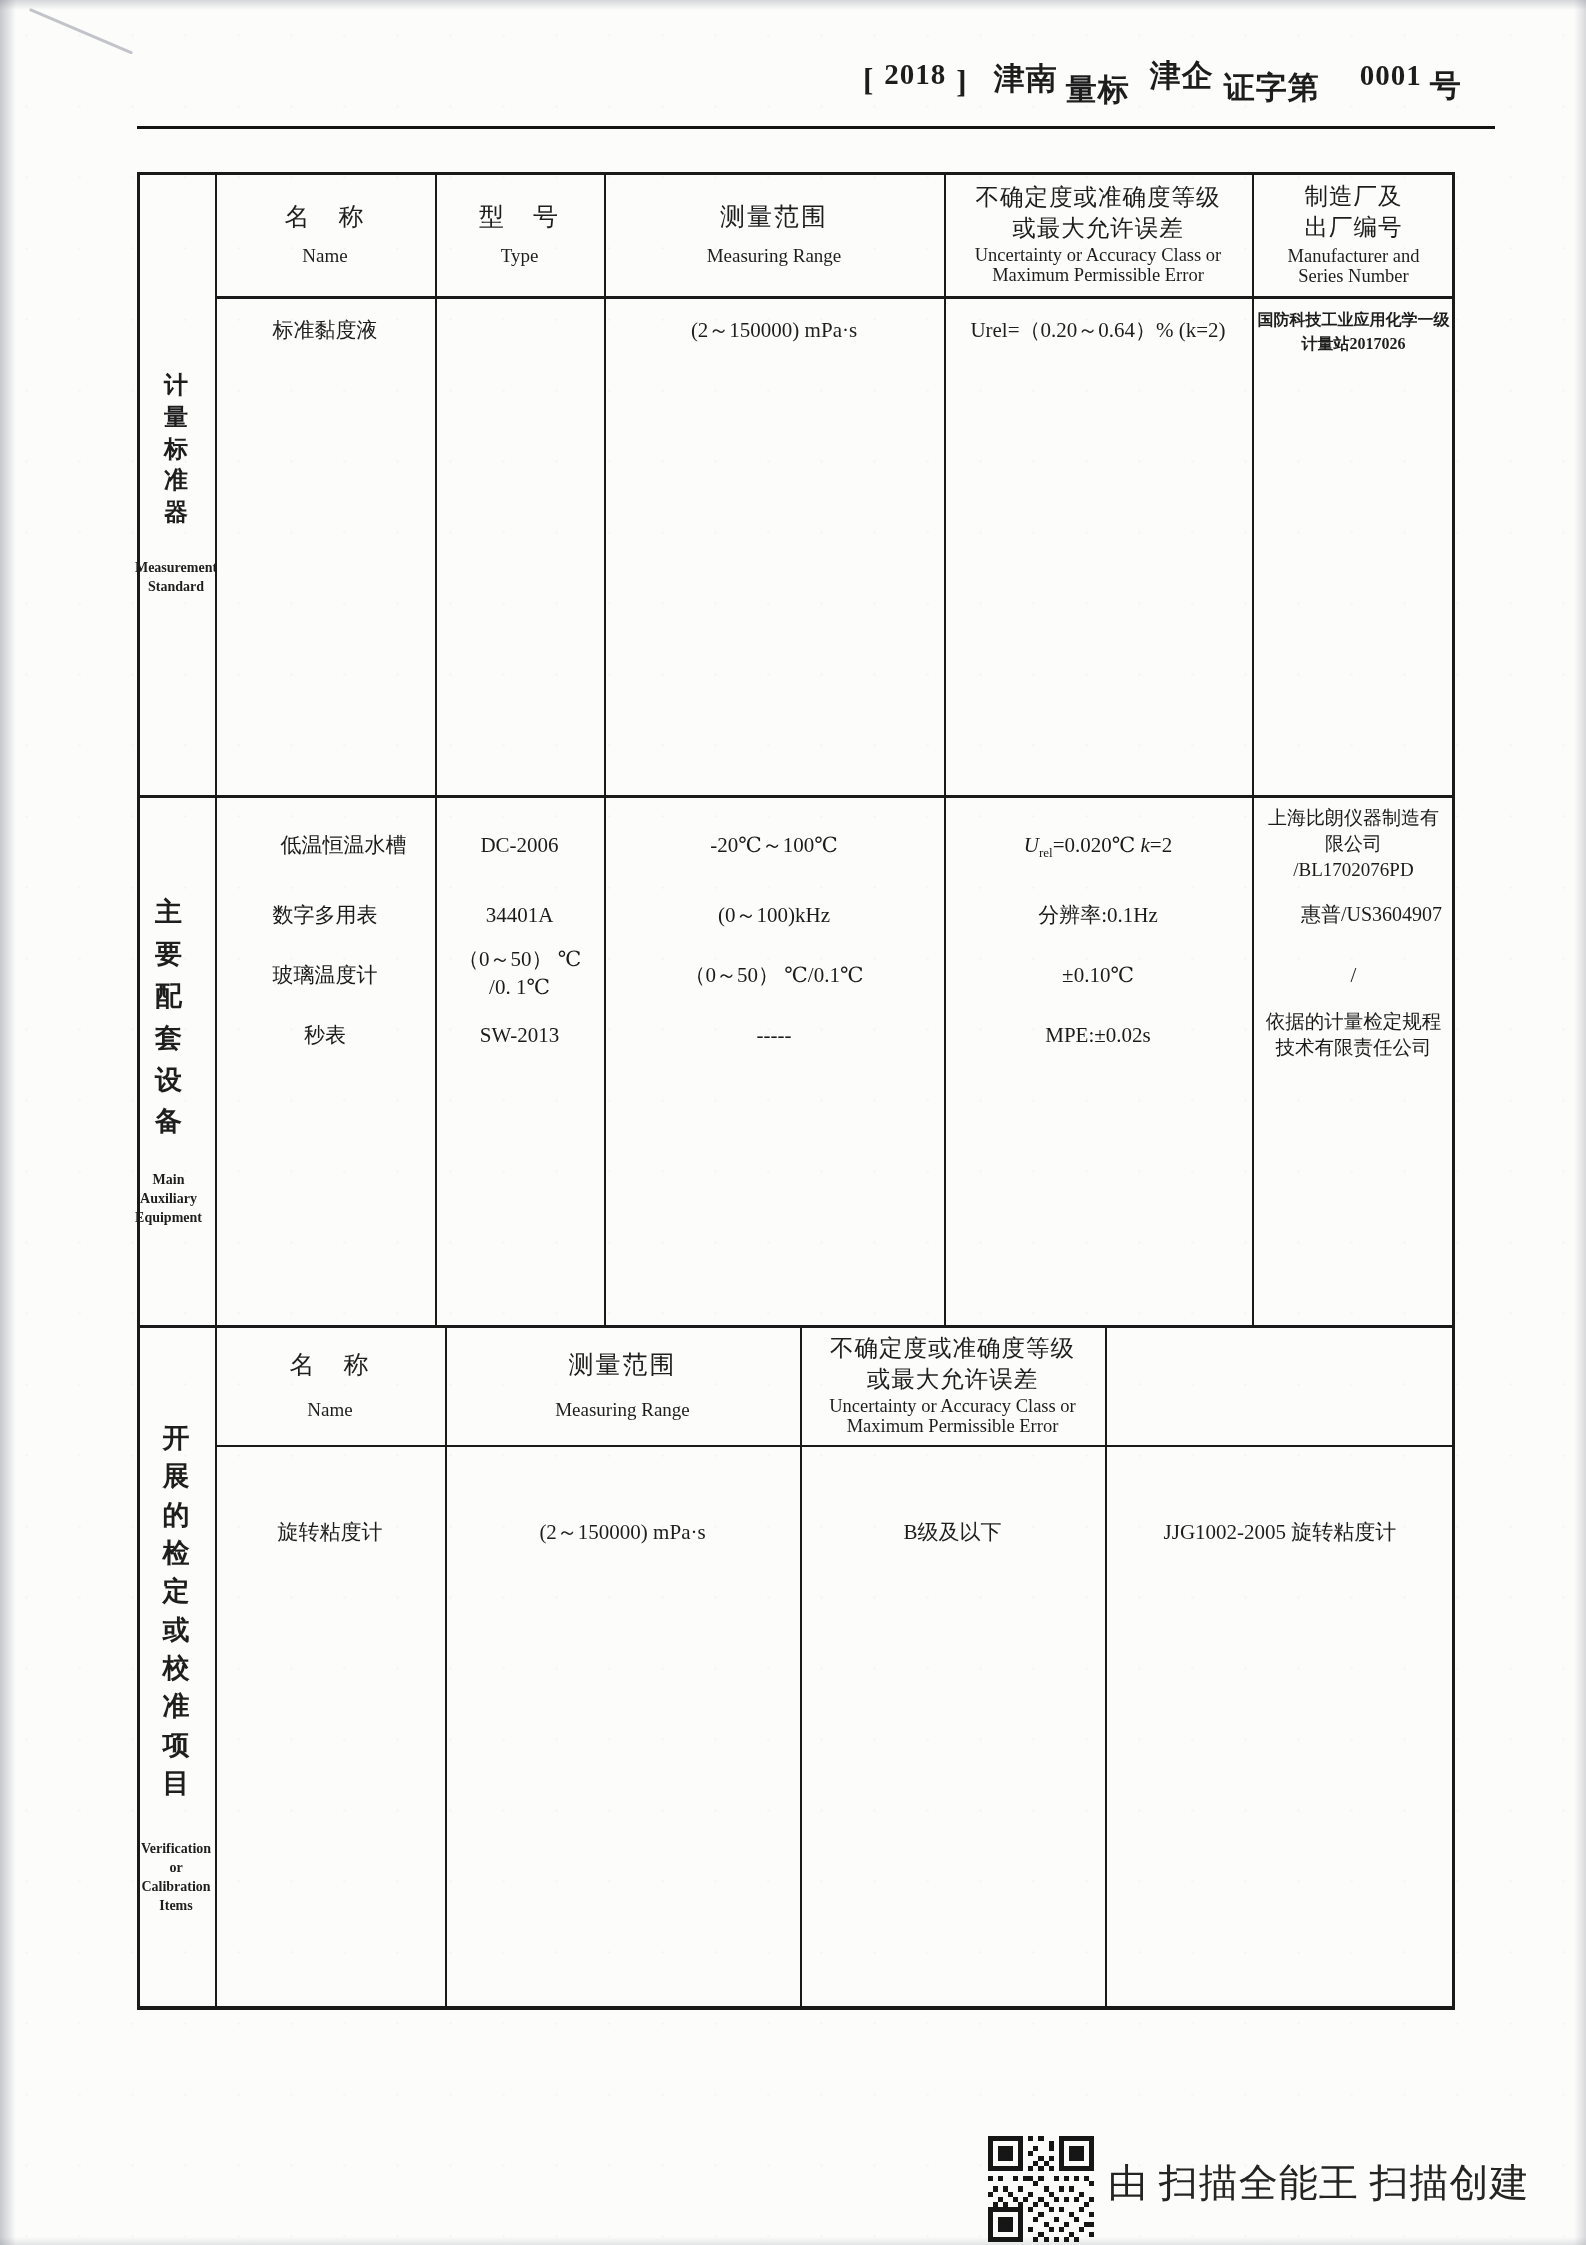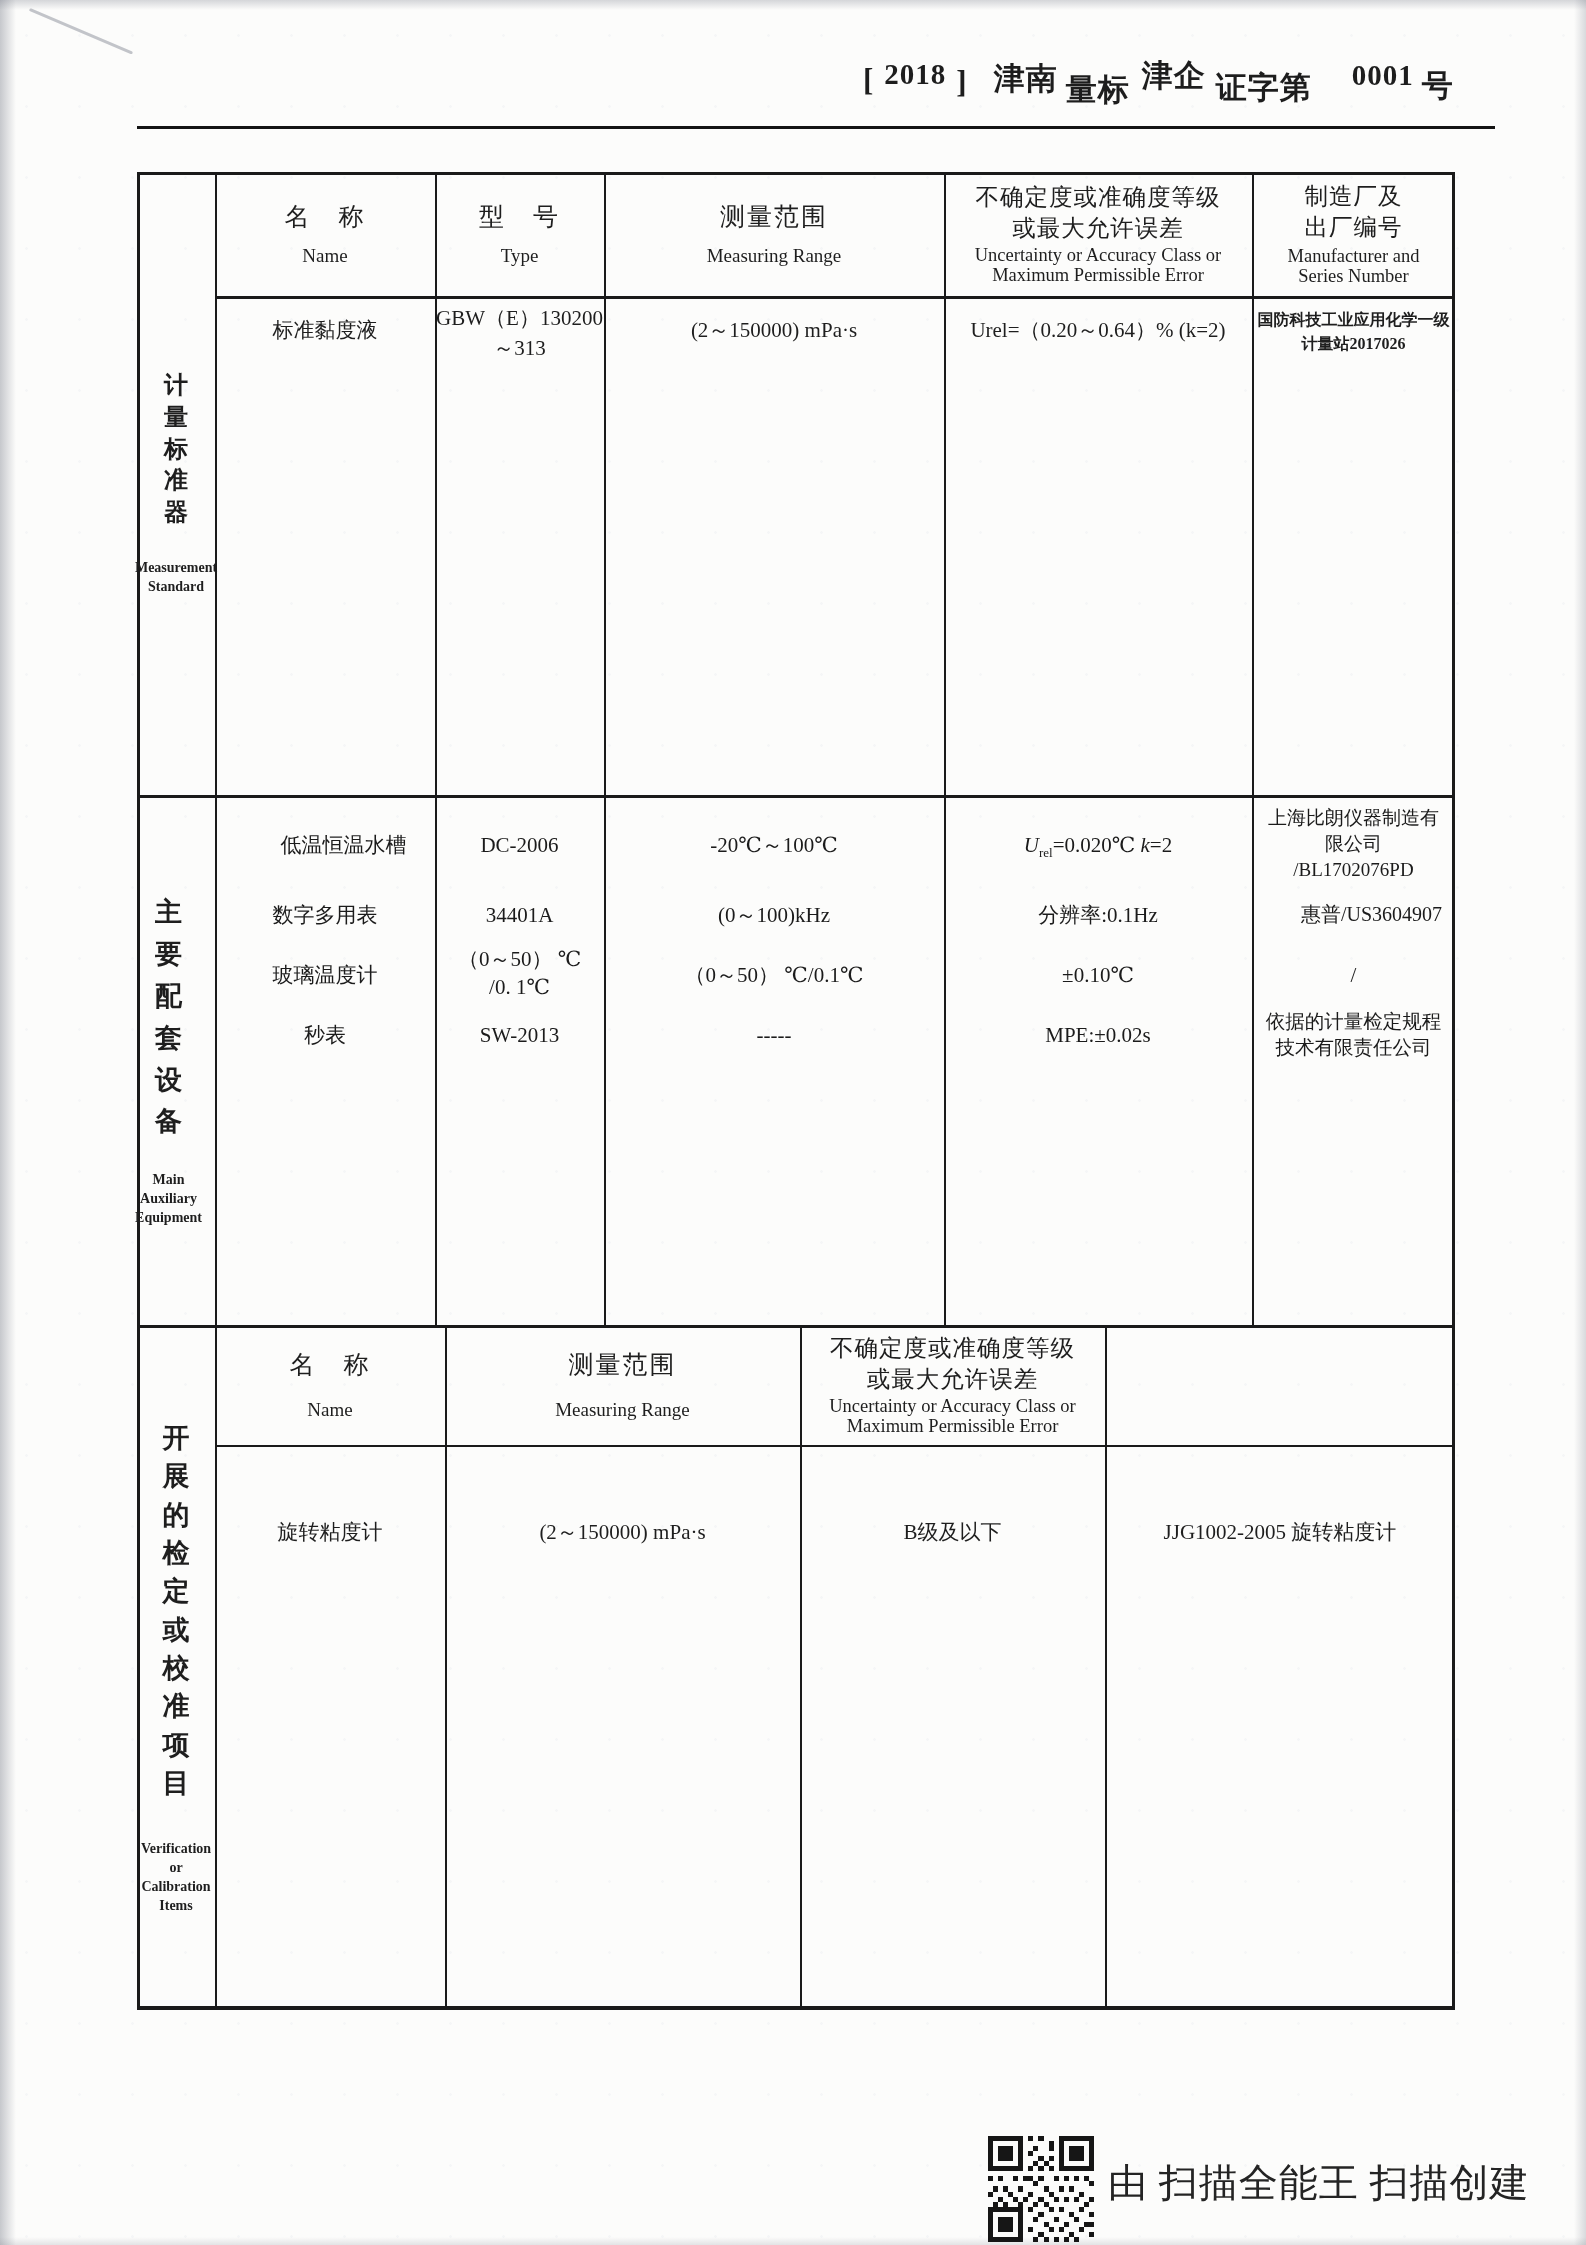--- a/index.html
+++ b/index.html
@@ -67,21 +67,21 @@
   <div class="edge edge-right"></div>
   <div class="edge edge-bottom"></div>
   <div class="corner-mark"></div>
 
   <div class="cert">
     <span class="seg" style="top:6px;">[</span>
     <span class="seg" style="top:2px;margin-left:10px;font-size:29px;">2018</span>
     <span class="seg" style="top:8px;margin-left:10px;">]</span>
     <span class="seg" style="top:2px;margin-left:26px;">津南</span>
     <span class="seg" style="top:13px;margin-left:8px;">量标</span>
-    <span class="seg" style="top:-1px;margin-left:12px;">津企</span>
+    <span class="seg" style="top:-1px;margin-left:20px;">津企</span>
     <span class="seg" style="top:11px;margin-left:10px;">证字第</span>
     <span class="seg" style="top:3px;margin-left:40px;font-size:29px;">0001</span>
     <span class="seg" style="top:9px;margin-left:8px;">号</span>
   </div>
   <div class="cert-underline"></div>
 
   <div class="tbl">
 
     <div class="ln" style="left:0;top:0;width:1318px;height:3px;"></div>
     <div class="ln" style="left:78px;top:124px;width:1240px;height:3px;"></div>
@@ -148,24 +148,20 @@
     </div>
     <div class="cell hdr" style="left:1115px;top:0;width:203px;height:124px;">
       <div class="hcn-sm">制造厂及</div>
       <div class="hcn-sm">出厂编号</div>
       <div class="hen-sm" style="margin-top:4px;">Manufacturer and</div>
       <div class="hen-sm">Series Number</div>
     </div>
 
     <div class="cell body-txt" style="left:78px;top:124px;width:220px;height:499px;padding-top:20px;box-sizing:border-box;">
       <div>标准黏度液</div>
-    </div>
-    <div class="cell body-txt" style="left:298px;top:124px;width:169px;height:499px;padding-top:8px;box-sizing:border-box;">
-      <div>GBW（E）130200</div>
-      <div>～313</div>
     </div>
     <div class="cell body-txt" style="left:467px;top:124px;width:340px;height:499px;padding-top:20px;box-sizing:border-box;">
       <div>(2～150000) mPa·s</div>
     </div>
     <div class="cell body-txt" style="left:807px;top:124px;width:308px;height:499px;padding-top:20px;box-sizing:border-box;">
       <div>Urel=（0.20～0.64）% (k=2)</div>
     </div>
     <div class="cell small-txt" style="left:1115px;top:124px;width:203px;height:499px;padding-top:12px;box-sizing:border-box;">
       <div>国防科技工业应用化学一级</div>
       <div>计量站2017026</div>

